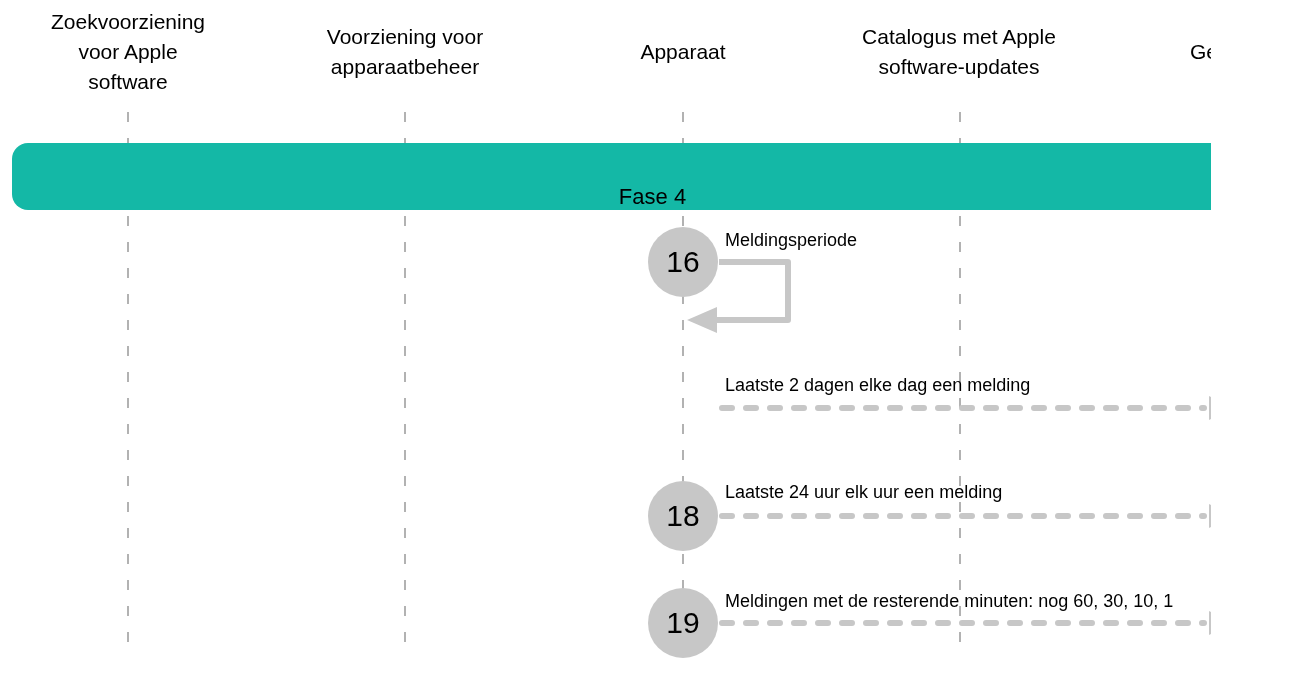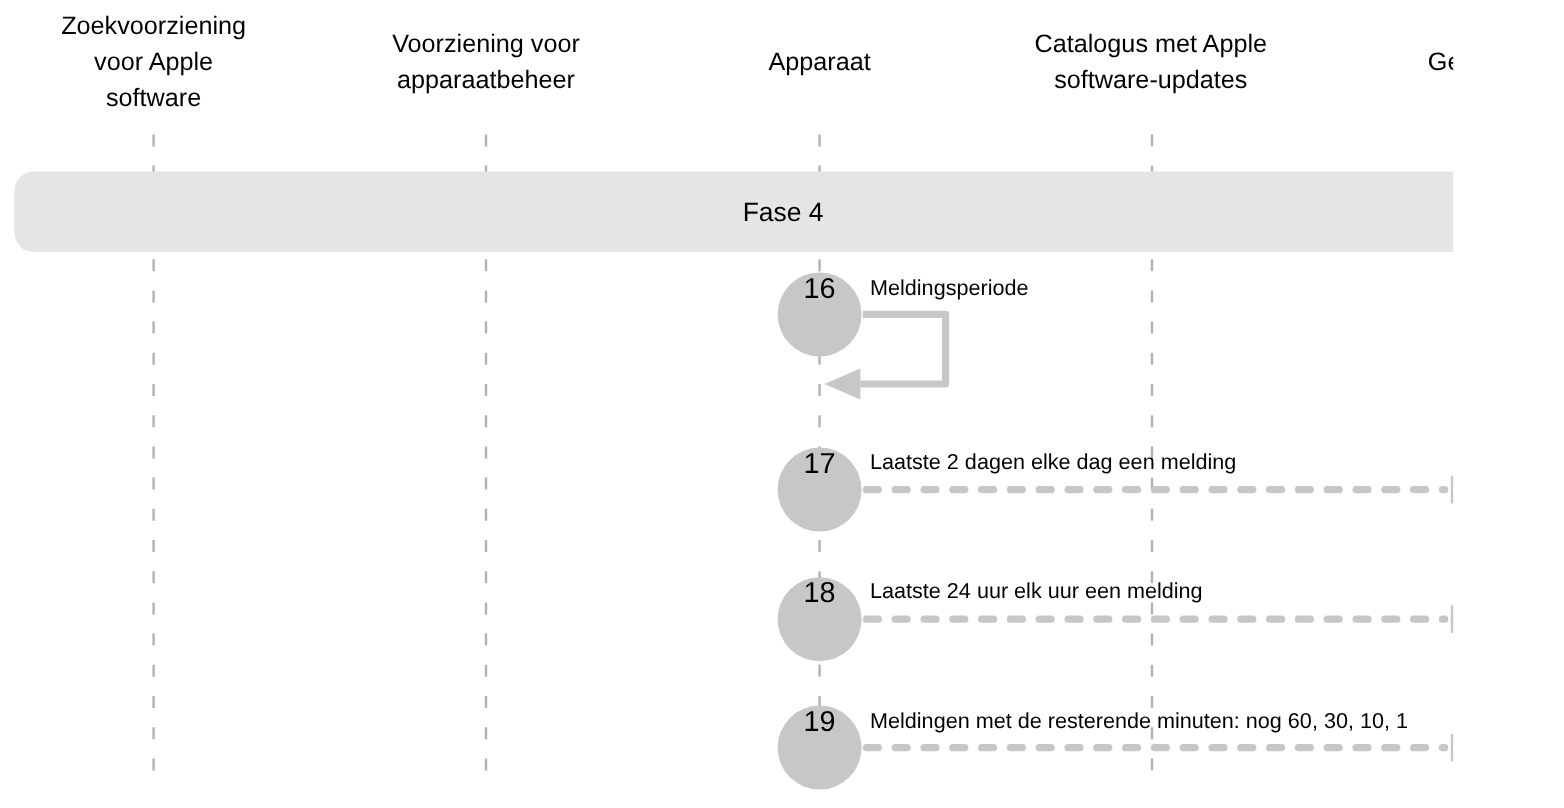--- a/index.html
+++ b/index.html
@@ -45,23 +45,23 @@
     justify-content: center;
     font-size: 22px;
   }
   .step-circle {
     position: absolute;
     left: 648px;
     width: 70px;
     height: 70px;
     border-radius: 50%;
     display: flex;
-    align-items: flex-start;
+    align-items: center;
     justify-content: center;
-    font-size: 24px;
+    font-size: 30px;
     font-weight: 400;
   }
   .step-circle-16 { top: 227px; }
   .step-circle-17 { top: 373px; }
   .step-circle-18 { top: 481px; }
   .step-circle-19 { top: 588px; }
   .step-label {
     position: absolute;
     left: 725px;
     font-size: 18px;
@@ -107,29 +107,26 @@
   <div class="lane-header lane-header-2">
     <span>Apparaat</span>
   </div>
   <div class="lane-header lane-header-3">
     <span>Catalogus met Apple software-updates</span>
   </div>
   <div class="lane-header lane-header-4">
     <span>Gebruiker</span>
   </div>
 
-  <div class="phase-banner" style="background-color: #e5e5e5;">
+  <div class="phase-banner" style="background-color: #14b8a6; align-items: flex-end;">
     <span>Fase 4</span>
   </div>
 
   <div class="step-circle step-circle-16" style="background-color: rgb(199, 199, 199);">
     <span>16</span>
-  </div>
-  <div class="step-circle step-circle-17" style="background-color: rgb(199, 199, 199);">
-    <span>17</span>
   </div>
   <div class="step-circle step-circle-18" style="background-color: rgb(199, 199, 199);">
     <span>18</span>
   </div>
   <div class="step-circle step-circle-19" style="background-color: rgb(199, 199, 199);">
     <span>19</span>
   </div>
 
   <div class="step-label step-label-16">Meldingsperiode</div>
   <div class="step-label step-label-17">Laatste 2 dagen elke dag een melding</div>

